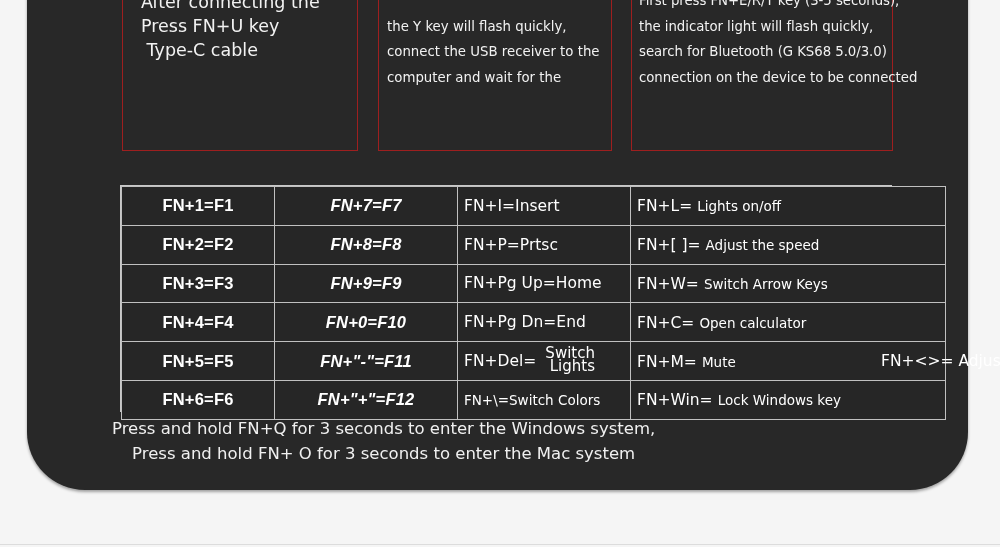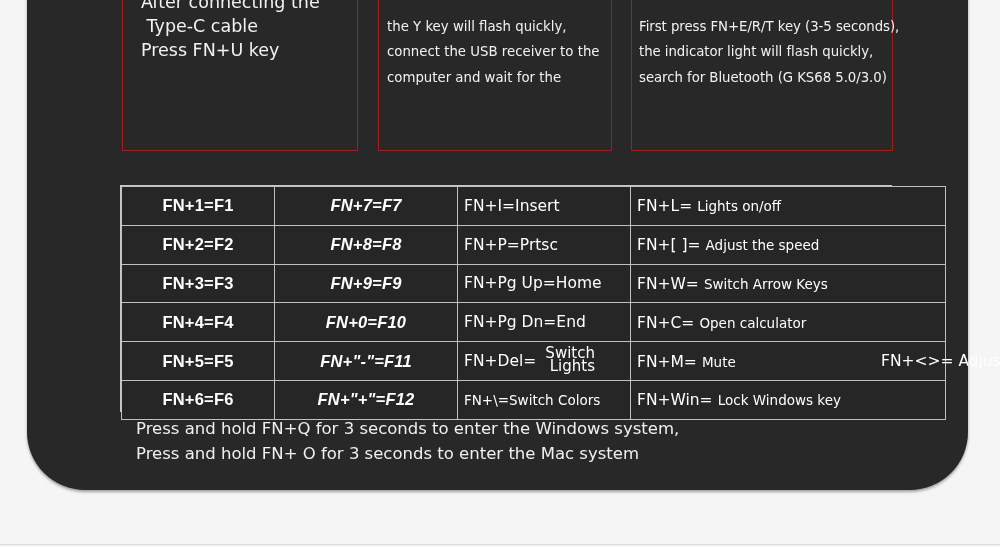--- a/index.html
+++ b/index.html
@@ -130,23 +130,24 @@
     transform: translateY(-50%);
     white-space: nowrap;
     font-family: "DejaVu Sans", "Liberation Sans", sans-serif;
     font-size: 15.5px;
     color: #ffffff;
   }
 
   
   #bottom-notes {
     position: absolute;
-    left: 136px;
+    left: 112px;
     top: 416px;
     color: #f0f0f0;
+    text-align: center;
   }
   #bottom-notes .note-line {
     font-family: "DejaVu Sans", "Liberation Sans", sans-serif;
     font-size: 16.5px;
     line-height: 25px;
     white-space: pre;
   }
 
   
   #bottom-rule {
@@ -159,39 +160,40 @@
   }
 </style>
 </head>
 <body>
 
 <div id="dark-panel"></div>
 
 <div class="red-box" id="red-box-1">
   <div class="red-box-body">
     <div class="line">After connecting the</div>
+    <div class="line">Press FN+U key</div>
     <div class="line"> Type-C cable</div>
-    <div class="line">Press FN+U key</div>
   </div>
 </div>
 
 <div class="red-box" id="red-box-2">
   <div class="red-box-body">
 
     <div class="line">the Y key will flash quickly,</div>
     <div class="line">connect the USB receiver to the</div>
     <div class="line">computer and wait for the</div>
   </div>
 </div>
 
 <div class="red-box" id="red-box-3">
   <div class="red-box-body">
     <div class="line">First press FN+E/R/T key (3-5 seconds),</div>
     <div class="line">the indicator light will flash quickly,</div>
     <div class="line">search for Bluetooth (G KS68 5.0/3.0)</div>
+    <div class="line">connection on the device to be connected</div>
   </div>
 </div>
 
 <div id="shortcut-table">
   <table>
     <tbody>
         <tr>
       <td class="col-1 cell-center kfont">FN+1=F1</td>
       <td class="col-2 cell-center kfont">FN+7=F7</td>
       <td class="col-3 cell-left dfont">FN+I=Insert</td>

